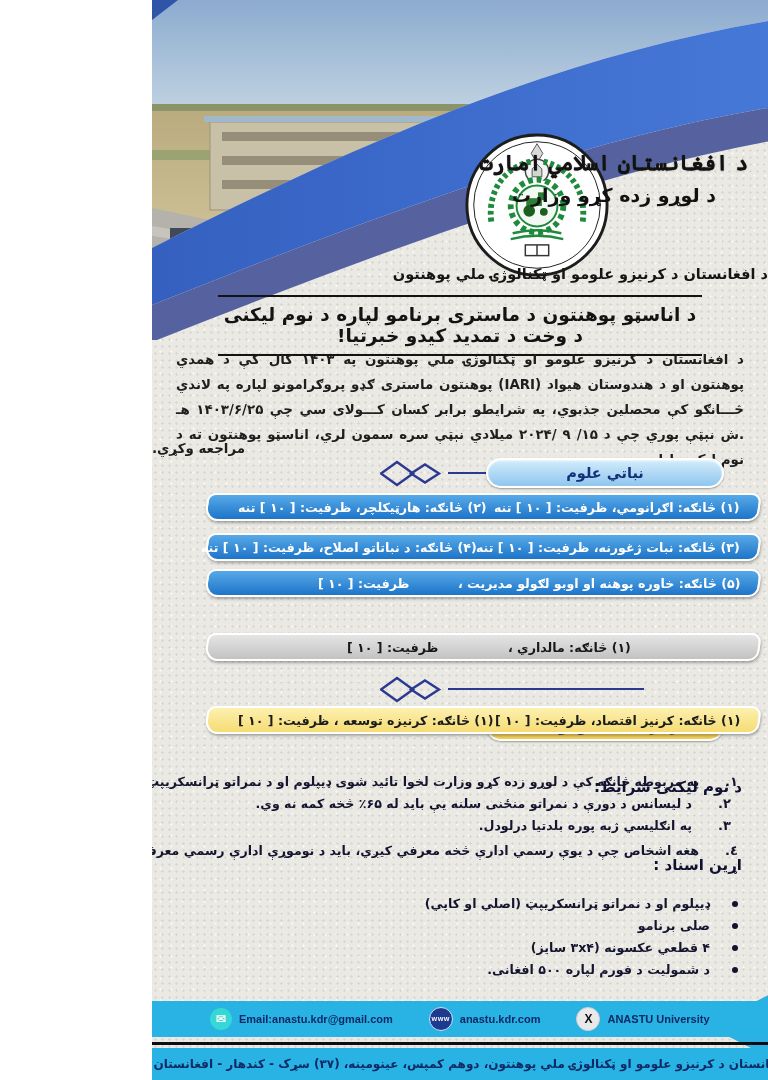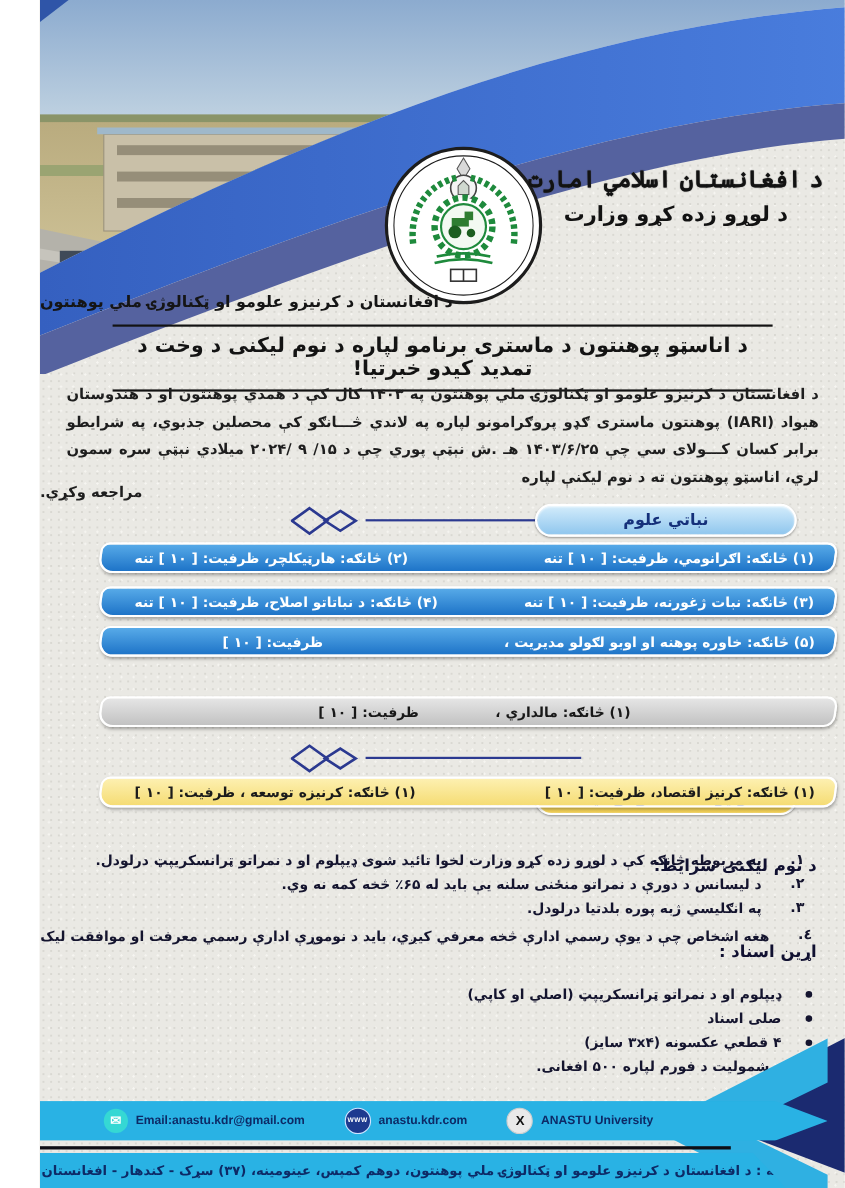--- a/index.html
+++ b/index.html
@@ -1,36 +1,36 @@
 <!DOCTYPE html>
 <html lang="ps" dir="rtl"><head>
 <meta charset="utf-8">
 <style>
   html,body{margin:0;padding:0;}
   .poster{
-    position:relative; width:732px; height:1080px; overflow:hidden;
+    position:relative; width:616px; height:1080px; overflow:hidden;
     background-color:#eae9e4;
     background-image:
       radial-gradient(#d9d8d2 1px, transparent 1.2px),
       radial-gradient(#f6f5f1 1px, transparent 1.2px);
     background-size:7px 7px, 11px 11px;
     background-position:0 0, 3px 5px;
     font-family:"DejaVu Sans", sans-serif;
     direction:rtl;
   }
   .abs{position:absolute;}
   
   .hero{top:0;left:0;width:768px;height:340px;z-index:1;}
   .logo{top:132px;left:312px;width:146px;height:146px;z-index:3;}
   .callig{top:150px;right:10px;width:288px;z-index:3;text-align:center;color:#121212;}
   .callig .l1{font-family:"DejaVu Serif", serif;font-weight:700;font-size:21px;
     text-shadow:0 0 1px #333;letter-spacing:-1px;}
   .callig .l2{font-weight:700;font-size:19px;margin-top:9px;}
   
-  .uni-line{top:266px;left:0;right:0;text-align:left;font-size:14.5px;font-weight:700;color:#151515;z-index:4;}
+  .uni-line{top:266px;left:0;right:0;text-align:right;font-size:14.5px;font-weight:700;color:#151515;z-index:4;}
   .main-title{top:295px;left:66px;right:66px;text-align:center;font-size:18.5px;font-weight:700;color:#131313;
     border-top:2.5px solid #131313;border-bottom:2.5px solid #131313;padding:7px 0 8px 0;z-index:4;}
   .intro{top:347px;left:24px;right:24px;font-size:13.4px;font-weight:700;color:#1e1e1e;
     line-height:25px;text-align:justify;z-index:4;}
   .intro-close{top:441px;left:0;right:0;text-align:left;font-size:13.4px;font-weight:700;color:#1e1e1e;z-index:4;}
   
   .sec-head{left:0;right:0;height:32px;z-index:4;}
   .sec-line{position:absolute;top:14px;left:296px;width:196px;border-top:2px solid #2b3990;}
   .diamonds{position:absolute;top:2px;left:228px;}
   .pill{position:absolute;right:44px;top:0;width:234px;height:26px;line-height:26px;text-align:center;
@@ -251,21 +251,21 @@
     <span class="txt">هغه اشخاص چې د یوې رسمي ادارې څخه معرفي کیږي، باید د نوموړې ادارې رسمي معرفت او موافقت لیک ولري.</span>
   </div>
 
   <div class="abs req-heading" style="top:820px">اړین اسناد :</div>
   <div class="abs doc-item" style="top:896px">
     <span class="dot"></span>
     <span class="txt">ډیپلوم او د نمراتو ټرانسکریپټ (اصلي او کاپي)</span>
   </div>
   <div class="abs doc-item" style="top:918px">
     <span class="dot"></span>
-    <span class="txt">صلی اسناد</span>
+    <span class="txt">صلی برنامو</span>
   </div>
   <div class="abs doc-item" style="top:940px">
     <span class="dot"></span>
     <span class="txt">۴ قطعي عکسونه (۳x۴ سایز)</span>
   </div>
   <div class="abs doc-item" style="top:962px">
     <span class="dot"></span>
     <span class="txt">د شمولیت د فورم لپاره ۵۰۰ افغانی.</span>
   </div>
 

